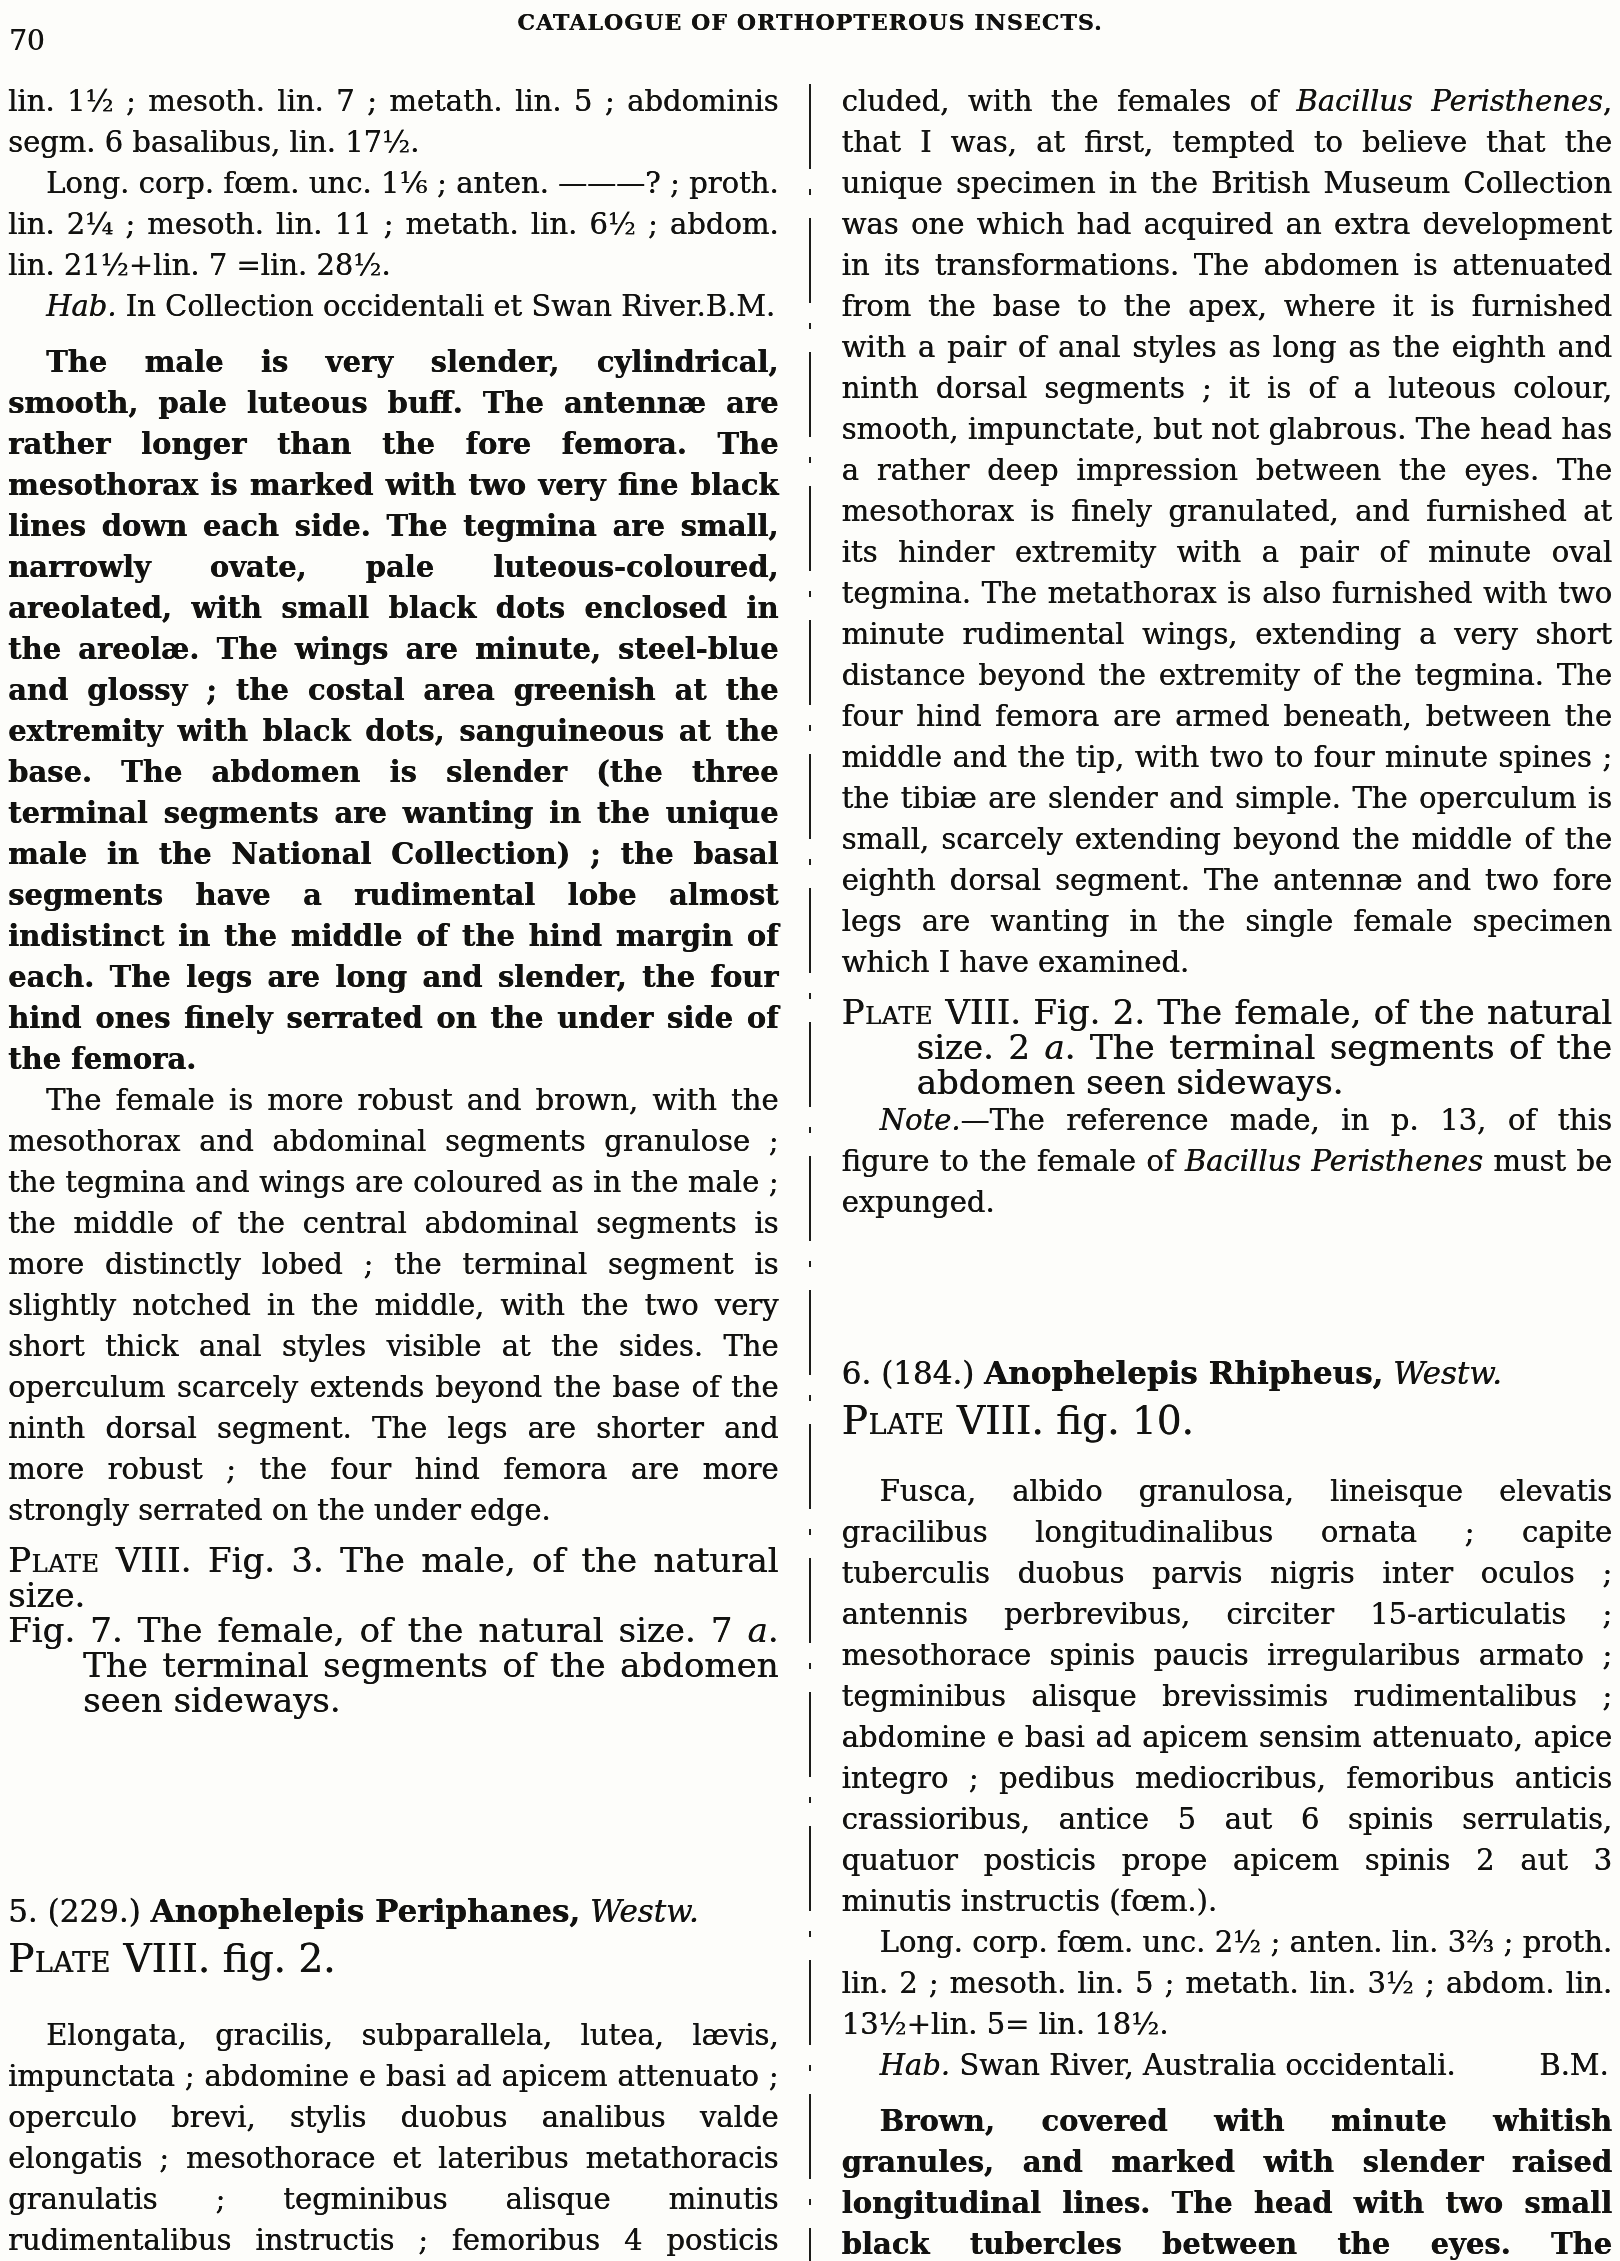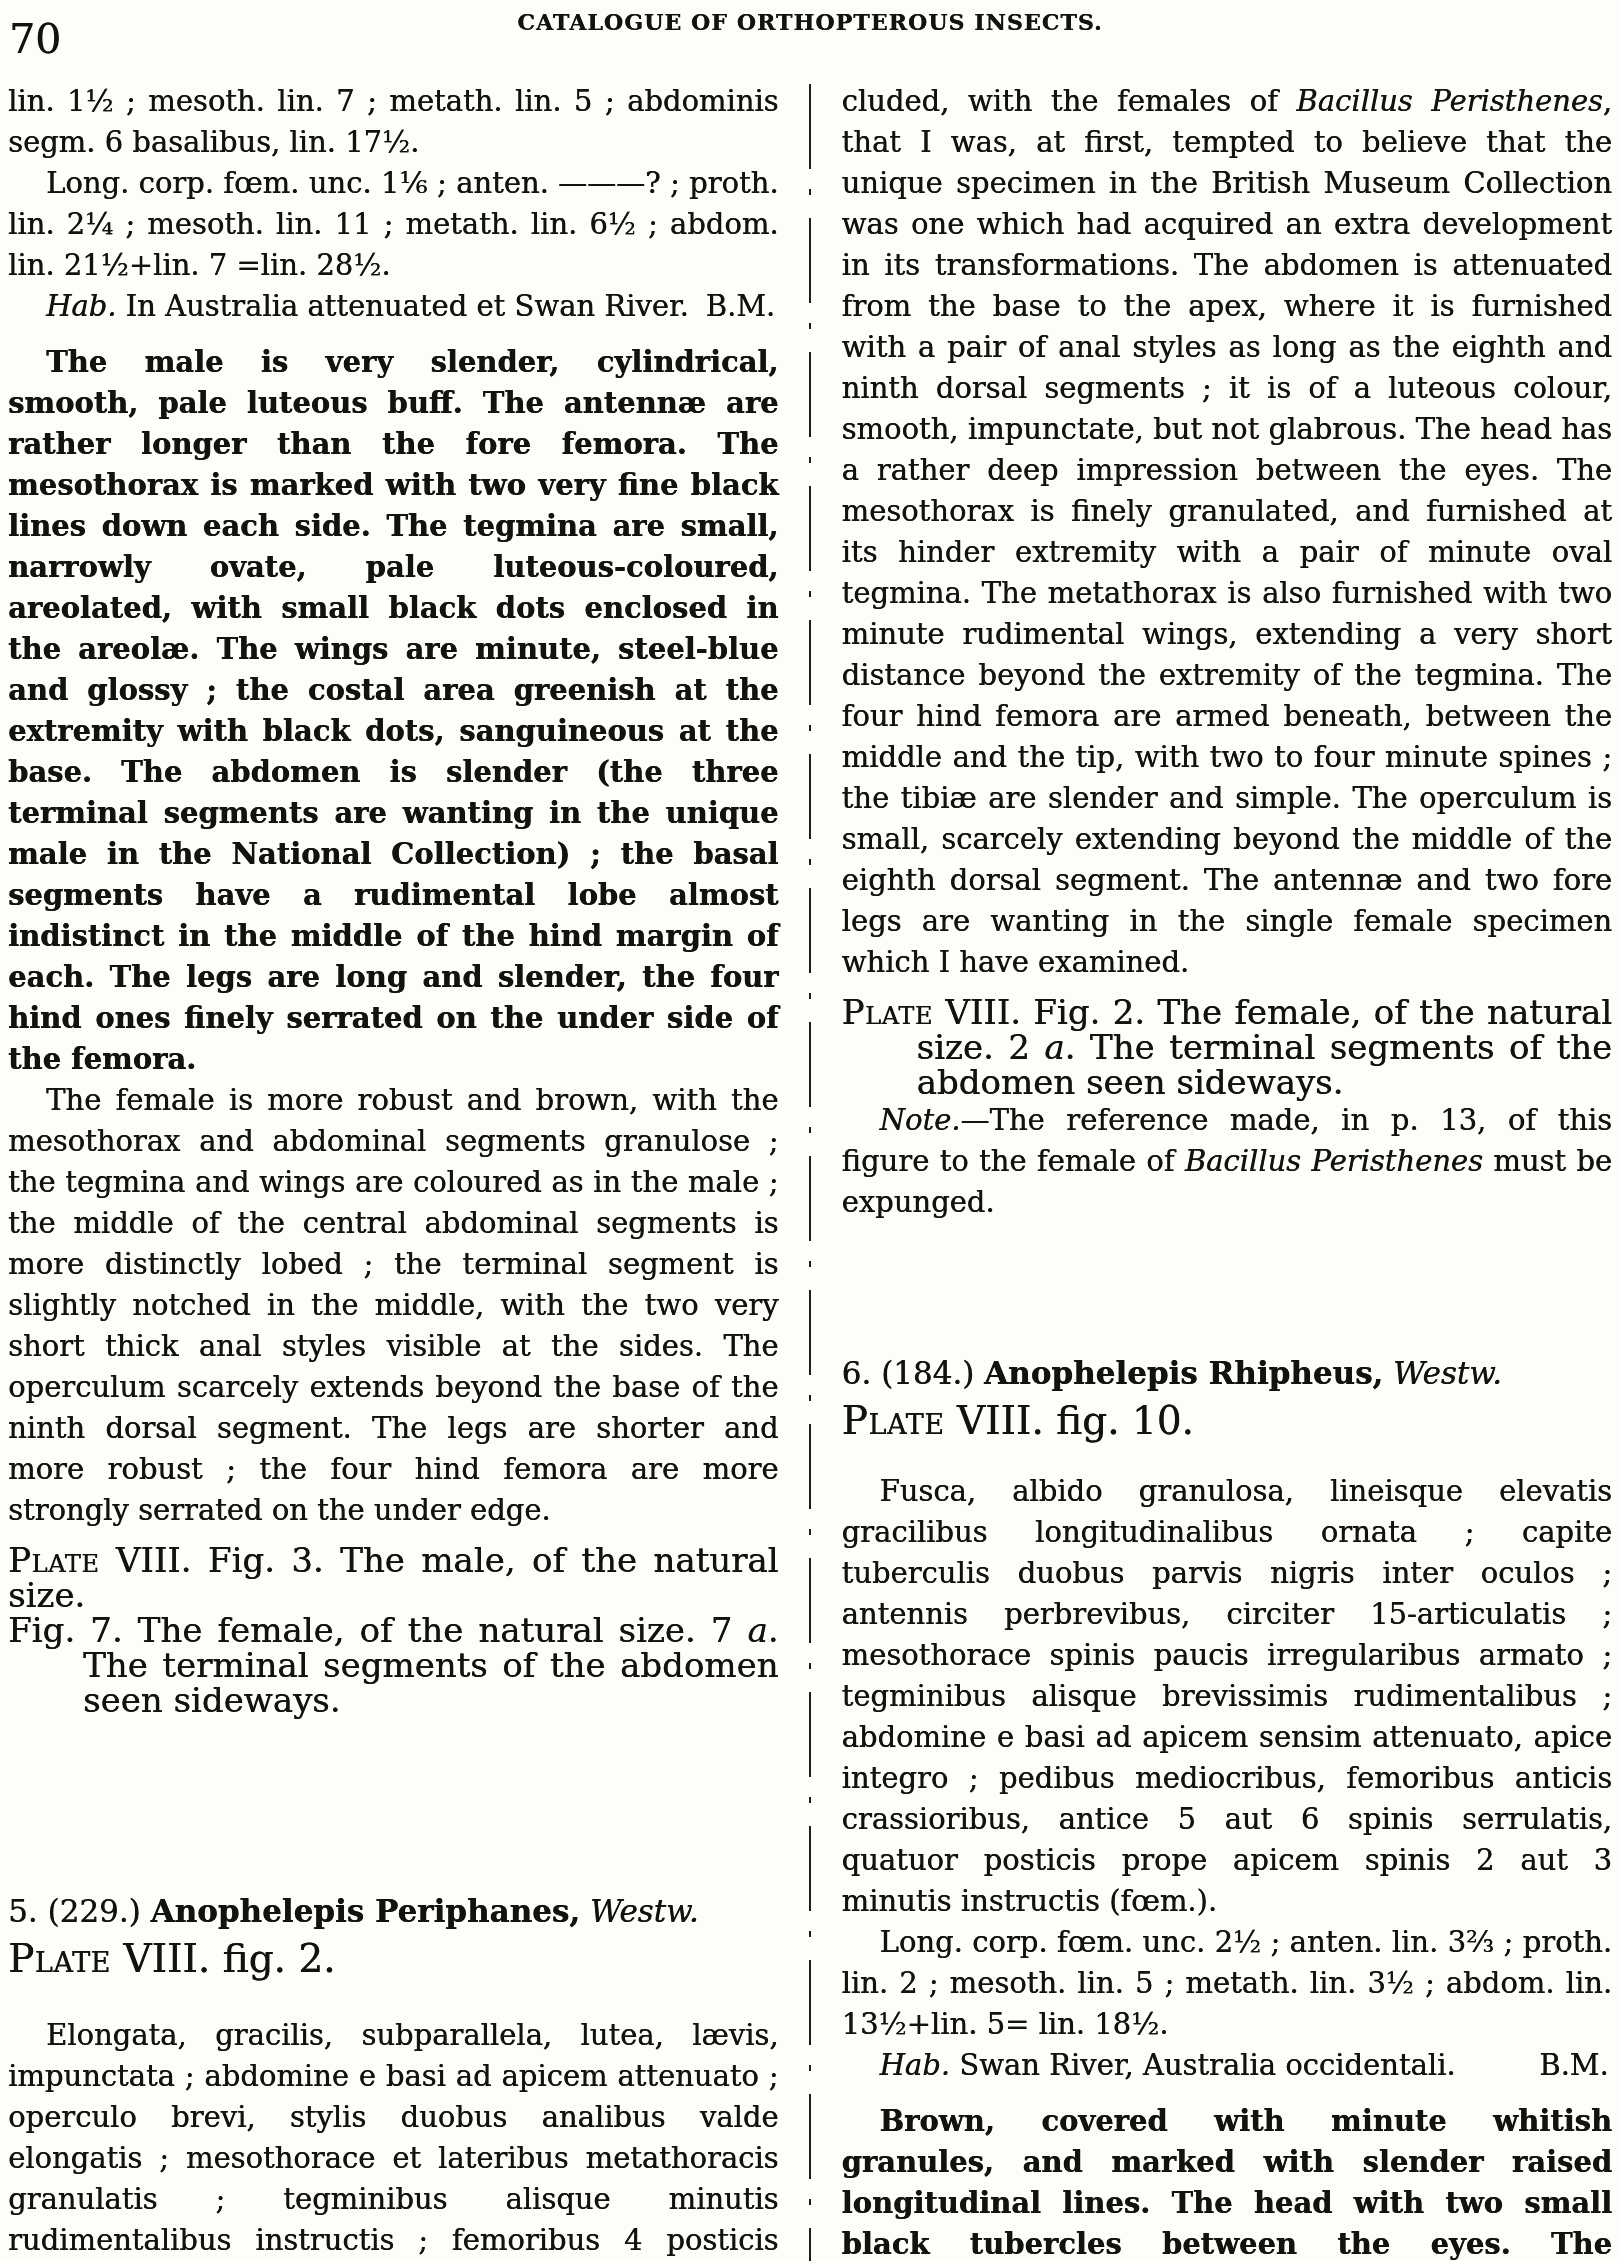--- a/index.html
+++ b/index.html
@@ -14,22 +14,22 @@
     overflow: hidden;
     text-shadow: 0.4px 0 0 currentColor;
   }
   .pagehead {
     position: absolute;
     top: 9px; left: 9px; right: 9px;
     height: 51px;
   }
   .pageno {
     position: absolute;
-    left: 0; top: 6px;
-    font-size: 41px;
+    left: 0; top: 15px;
+    font-size: 28px;
   }
   .runhead {
     margin: 0;
     text-align: center;
     font-size: 22px;
     font-weight: bold;
     letter-spacing: 1.1px;
   }
   .colwrap {
     position: absolute;
@@ -102,21 +102,21 @@
     <span class="pageno">70</span>
     <h1 class="runhead">CATALOGUE OF ORTHOPTEROUS INSECTS.</h1>
   </header>
 
   <div class="colwrap">
 
     <section class="col">
       <p><span>lin. 1½&nbsp;; mesoth. lin. 7&nbsp;; metath. lin. 5&nbsp;; abdominis segm. 6 basalibus, lin. 17½.</span></p>
       <p class="indent"><span>Long. corp. fœm. unc. 1⅙&nbsp;; anten. ———?&nbsp;; proth. lin. 2¼&nbsp;; mesoth. lin. 11&nbsp;; metath. lin. 6½&nbsp;; abdom. lin. 21½+lin. 7 =lin. 28½.</span></p>
       <p class="habline">
-        <span class="hab-text"><span class="it">Hab.</span><span> In Australia attenuated et Swan River.</span></span>
+        <span class="hab-text"><span class="it">Hab.</span><span> In Collection occidentali et Swan River.</span></span>
         <span class="bm">B.M.</span>
       </p>
       <p class="indent gap-sm"><span>The male is very slender, cylindrical, smooth, pale luteous buff. The antennæ are rather longer than the fore femora. The mesothorax is marked with two very fine black lines down each side. The tegmina are small, narrowly ovate, pale luteous-coloured, areolated, with small black dots enclosed in the areolæ. The wings are minute, steel-blue and glossy&nbsp;; the costal area greenish at the extremity with black dots, sanguineous at the base. The abdomen is slender (the three terminal segments are wanting in the unique male in the National Collection)&nbsp;; the basal segments have a rudimental lobe almost indistinct in the middle of the hind margin of each. The legs are long and slender, the four hind ones finely serrated on the under side of the femora.</span></p>
       <p class="indent"><span>The female is more robust and brown, with the mesothorax and abdominal segments granulose&nbsp;; the tegmina and wings are coloured as in the male&nbsp;; the middle of the central abdominal segments is more distinctly lobed&nbsp;; the terminal segment is slightly notched in the middle, with the two very short thick anal styles visible at the sides. The operculum scarcely extends beyond the base of the ninth dorsal segment. The legs are shorter and more robust&nbsp;; the four hind femora are more strongly serrated on the under edge.</span></p>
       <div class="plateblock">
         <p><span class="sc">Plate</span><span> VIII.  Fig. 3. The male, of the natural size.</span></p>
         <p class="hangline"><span>Fig. 7. The female, of the natural size.  7&nbsp;</span><span class="it">a</span><span>. The terminal segments of the abdomen seen sideways.</span></p>
       </div>
       <div class="species-heading heading-gap-left">
         <p class="sp-name"><span>5. (229.)  </span><span class="bd">Anophelepis Periphanes,</span><span> </span><span class="it">Westw.</span></p>

